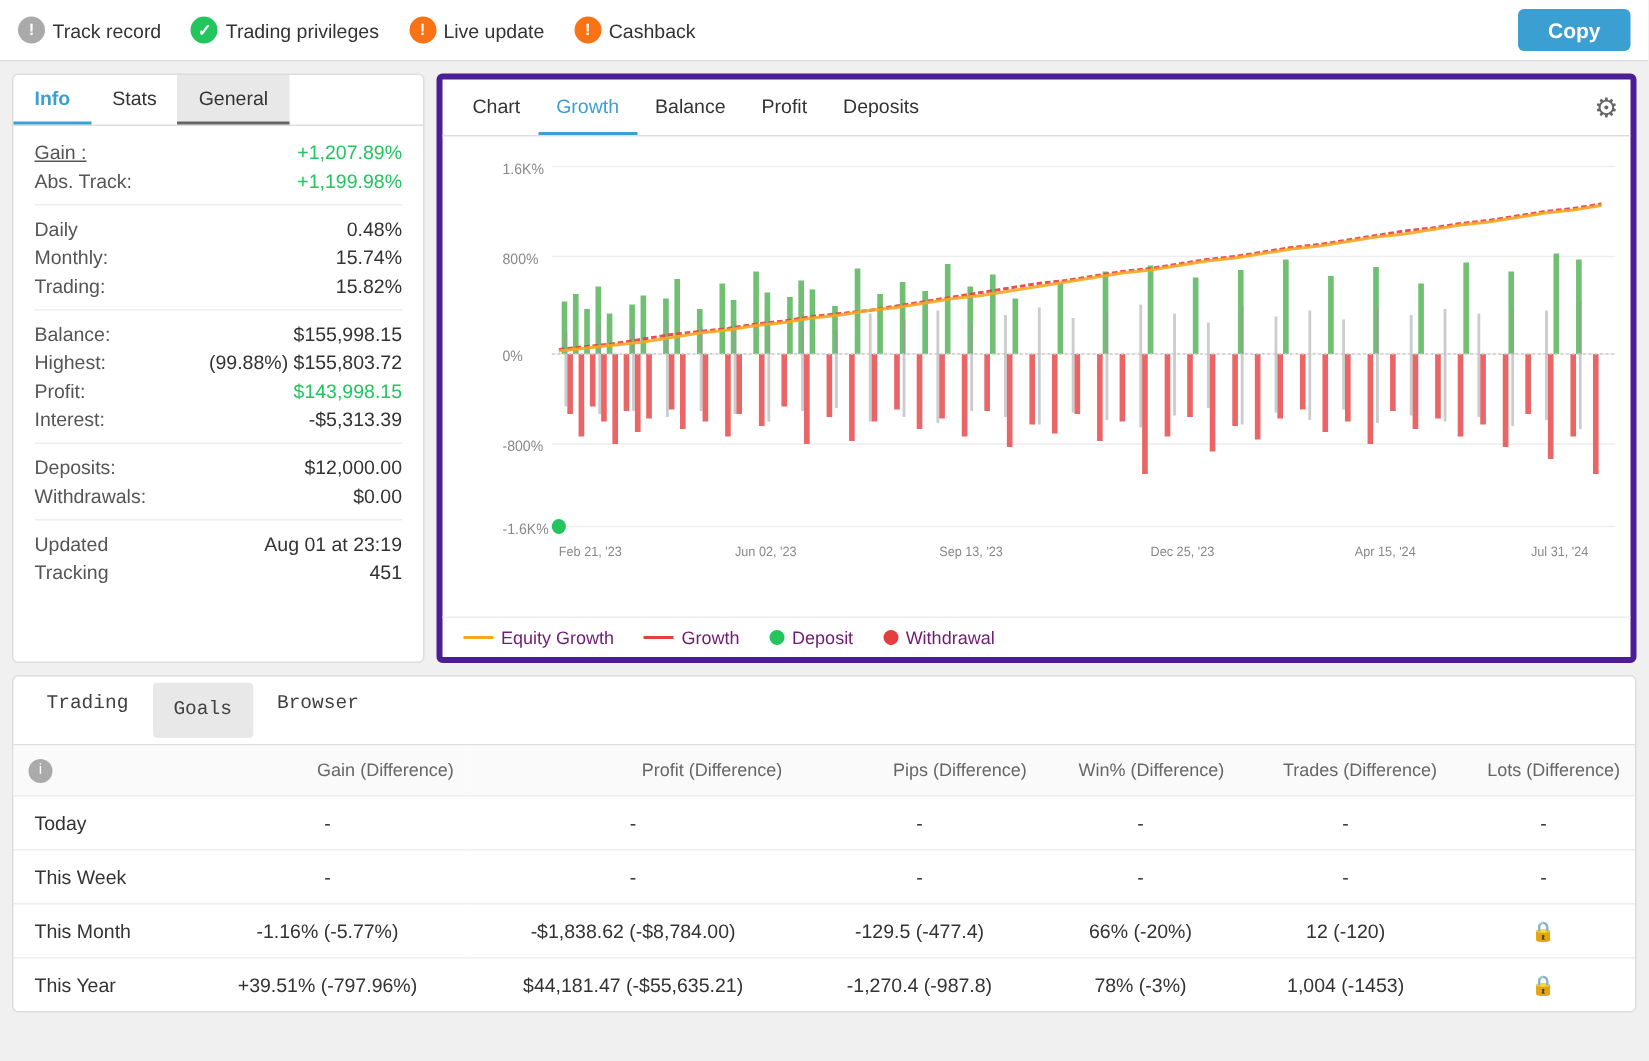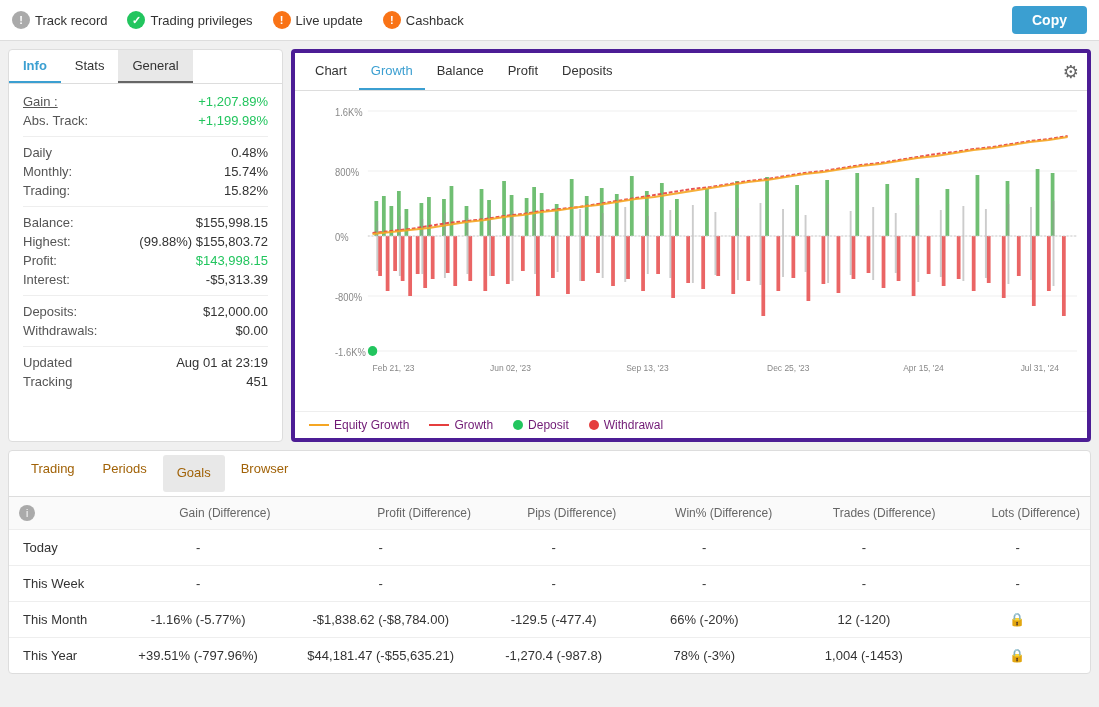--- a/index.html
+++ b/index.html
@@ -89,33 +89,34 @@
 
     
     .bottom-panel {
       background: #fff; border: 1px solid #ddd; border-radius: 4px;
       margin: 0 8px 8px 8px;
     }
     .bottom-tabs-row {
       display: flex; border-bottom: 1px solid #ddd; padding: 0 8px;
     }
     .bottom-tab {
-      padding: 10px 14px; cursor: pointer; font-size: 13px; color: #a16207;
+      padding: 10px 14px; cursor: pointer; font-size: 13px; color: #404040;
       border-bottom: 2px solid transparent;
+      font-family: Liberation Mono, monospace;
     }
     .bottom-tab.active-gray { background: #e8e8e8; border-radius: 3px; margin: 4px 2px; }
 
     .data-table { width: 100%; border-collapse: collapse; }
     .data-table th {
       text-align: right; padding: 8px 10px; font-size: 12px; color: #666;
       border-bottom: 1px solid #eee; font-weight: normal; background: #fafafa;
     }
     .data-table th:first-child { text-align: left; }
     .data-table td {
-      text-align: center; padding: 10px 2px; font-size: 13px; color: #333;
+      text-align: center; padding: 10px 24px; font-size: 13px; color: #333;
       border-bottom: 1px solid #eee;
     }
     .data-table td:first-child { text-align: left; padding-left: 14px; }
     .data-table tr:last-child td { border-bottom: none; }
     .val-red { color: #e53e3e; }
     .val-green { color: #22c55e; }
     .lock-icon { color: #aaa; font-size: 14px; }
     .info-circle { width: 16px; height: 16px; border-radius: 50%; background: #aaa; color: #fff; font-size: 10px; display: inline-flex; align-items: center; justify-content: center; }
   </style>
 </head>
@@ -411,23 +412,20 @@
     </div>
   </div>
 
 </div>
 
 <div class="bottom-panel">
   <div class="bottom-tabs-row">
     <div class="bottom-tab">
       <span>Trading</span>
     </div>
-    <div class="bottom-tab">
-      <span>Periods</span>
-    </div>
     <div class="bottom-tab active-gray">
       <span>Goals</span>
     </div>
     <div class="bottom-tab">
       <span>Browser</span>
     </div>
   </div>
 
   <table class="data-table">
     <thead>

